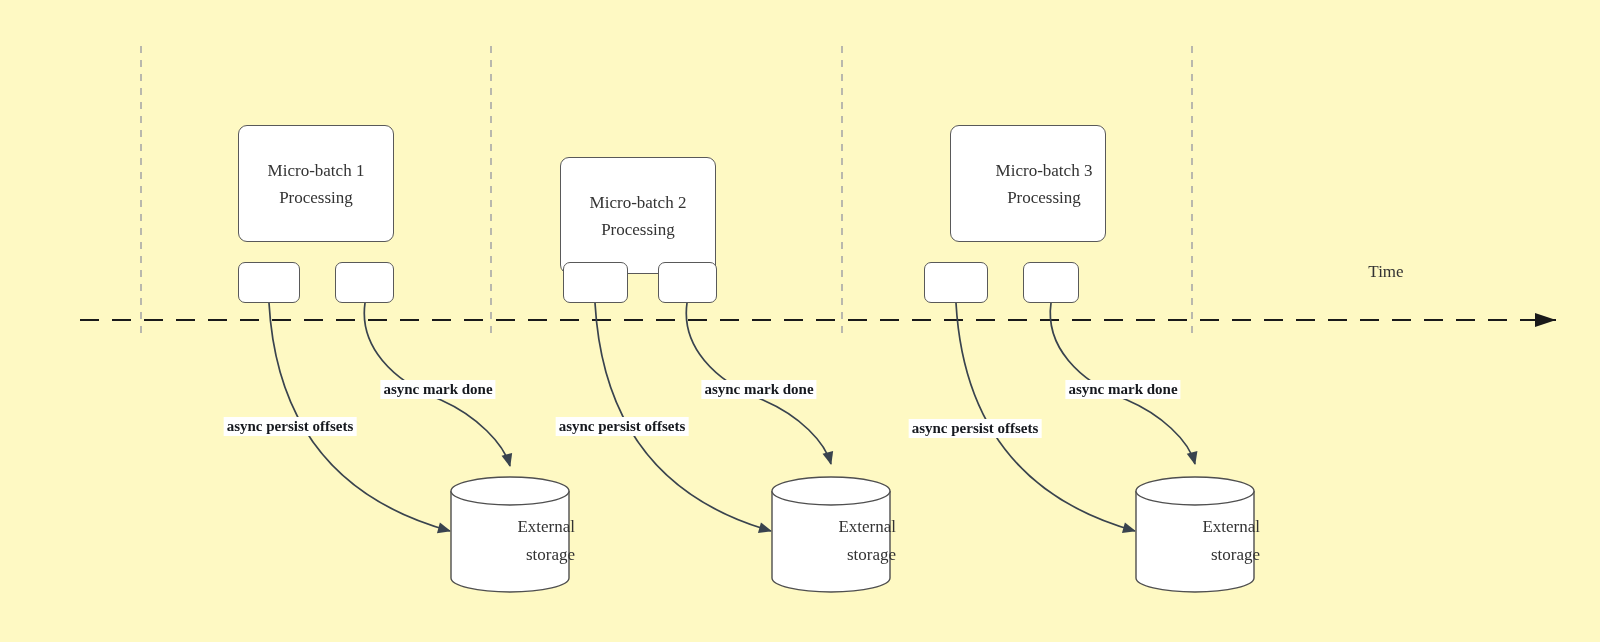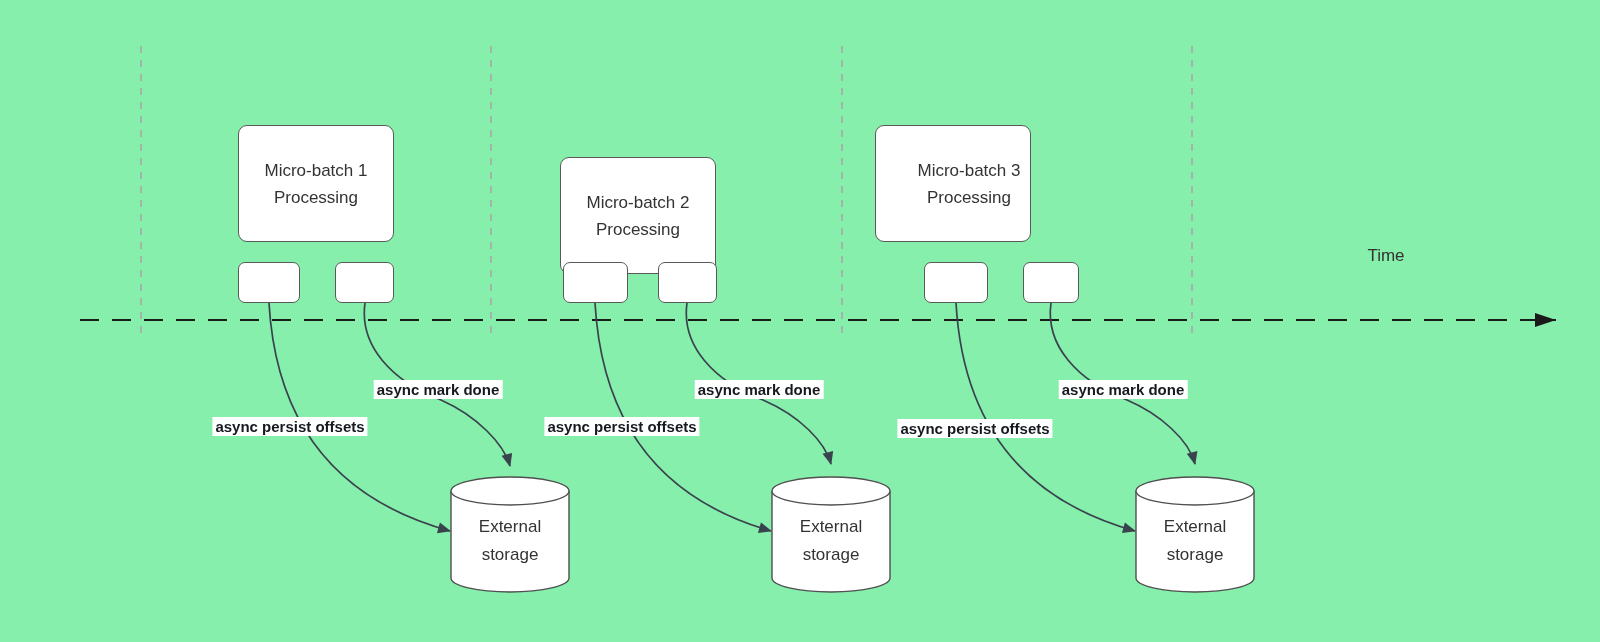--- a/index.html
+++ b/index.html
@@ -4,22 +4,22 @@
 <style>
   html, body {
     margin: 0;
     padding: 0;
     background: #ffffff;
   }
   .canvas {
     position: relative;
     width: 1600px;
     height: 642px;
-    background: #86efac;
-    font-family: Liberation Sans, sans-serif;
+    background: #fef9c3;
+    font-family: Liberation Serif, serif;
     overflow: hidden;
   }
   .layer {
     position: absolute;
     left: 0;
     top: 0;
   }
   .node {
     position: absolute;
     box-sizing: border-box;
@@ -50,21 +50,21 @@
     color: #16191f;
     white-space: nowrap;
     background: #ffffff;
     padding: 0 3px;
     line-height: 19px;
   }
   .storage-label {
     position: absolute;
     transform: translateX(-50%);
     width: 130px;
-    text-align: center;
+    text-align: right;
     font-size: 17px;
     line-height: 28px;
     color: #333333;
   }
   .time-label {
     position: absolute;
     transform: translateX(-50%);
     font-size: 17px;
     color: #333333;
     line-height: 20px;
@@ -120,21 +120,21 @@
       <div>Micro-batch 1</div>
       <div>Processing</div>
     </div>
   </div>
   <div class="node mb-box" style="left:560px; top:125px;margin-top:32px;">
     <div>
       <div>Micro-batch 2</div>
       <div>Processing</div>
     </div>
   </div>
-  <div class="node mb-box" style="left:875px; top:125px;padding-left:32px;">
+  <div class="node mb-box" style="left:950px; top:125px;padding-left:32px;">
     <div>
       <div>Micro-batch 3</div>
       <div>Processing</div>
     </div>
   </div>
 
   <div class="node chip" style="left:238px;  top:262px; width:62px;"></div>
   <div class="node chip" style="left:335px;  top:262px; width:59px;"></div>
   <div class="node chip" style="left:563px;  top:262px; width:65px;"></div>
   <div class="node chip" style="left:658px;  top:262px; width:59px;"></div>
@@ -154,15 +154,15 @@
   </div>
   <div class="storage-label" style="left:831px; top:513px;">
     <div>External</div>
     <div>storage</div>
   </div>
   <div class="storage-label" style="left:1195px; top:513px;">
     <div>External</div>
     <div>storage</div>
   </div>
 
-  <div class="time-label" style="left:1386px; top:246px;">Time</div>
+  <div class="time-label" style="left:1386px; top:262px;">Time</div>
 
 </div>
 
 </body></html>

